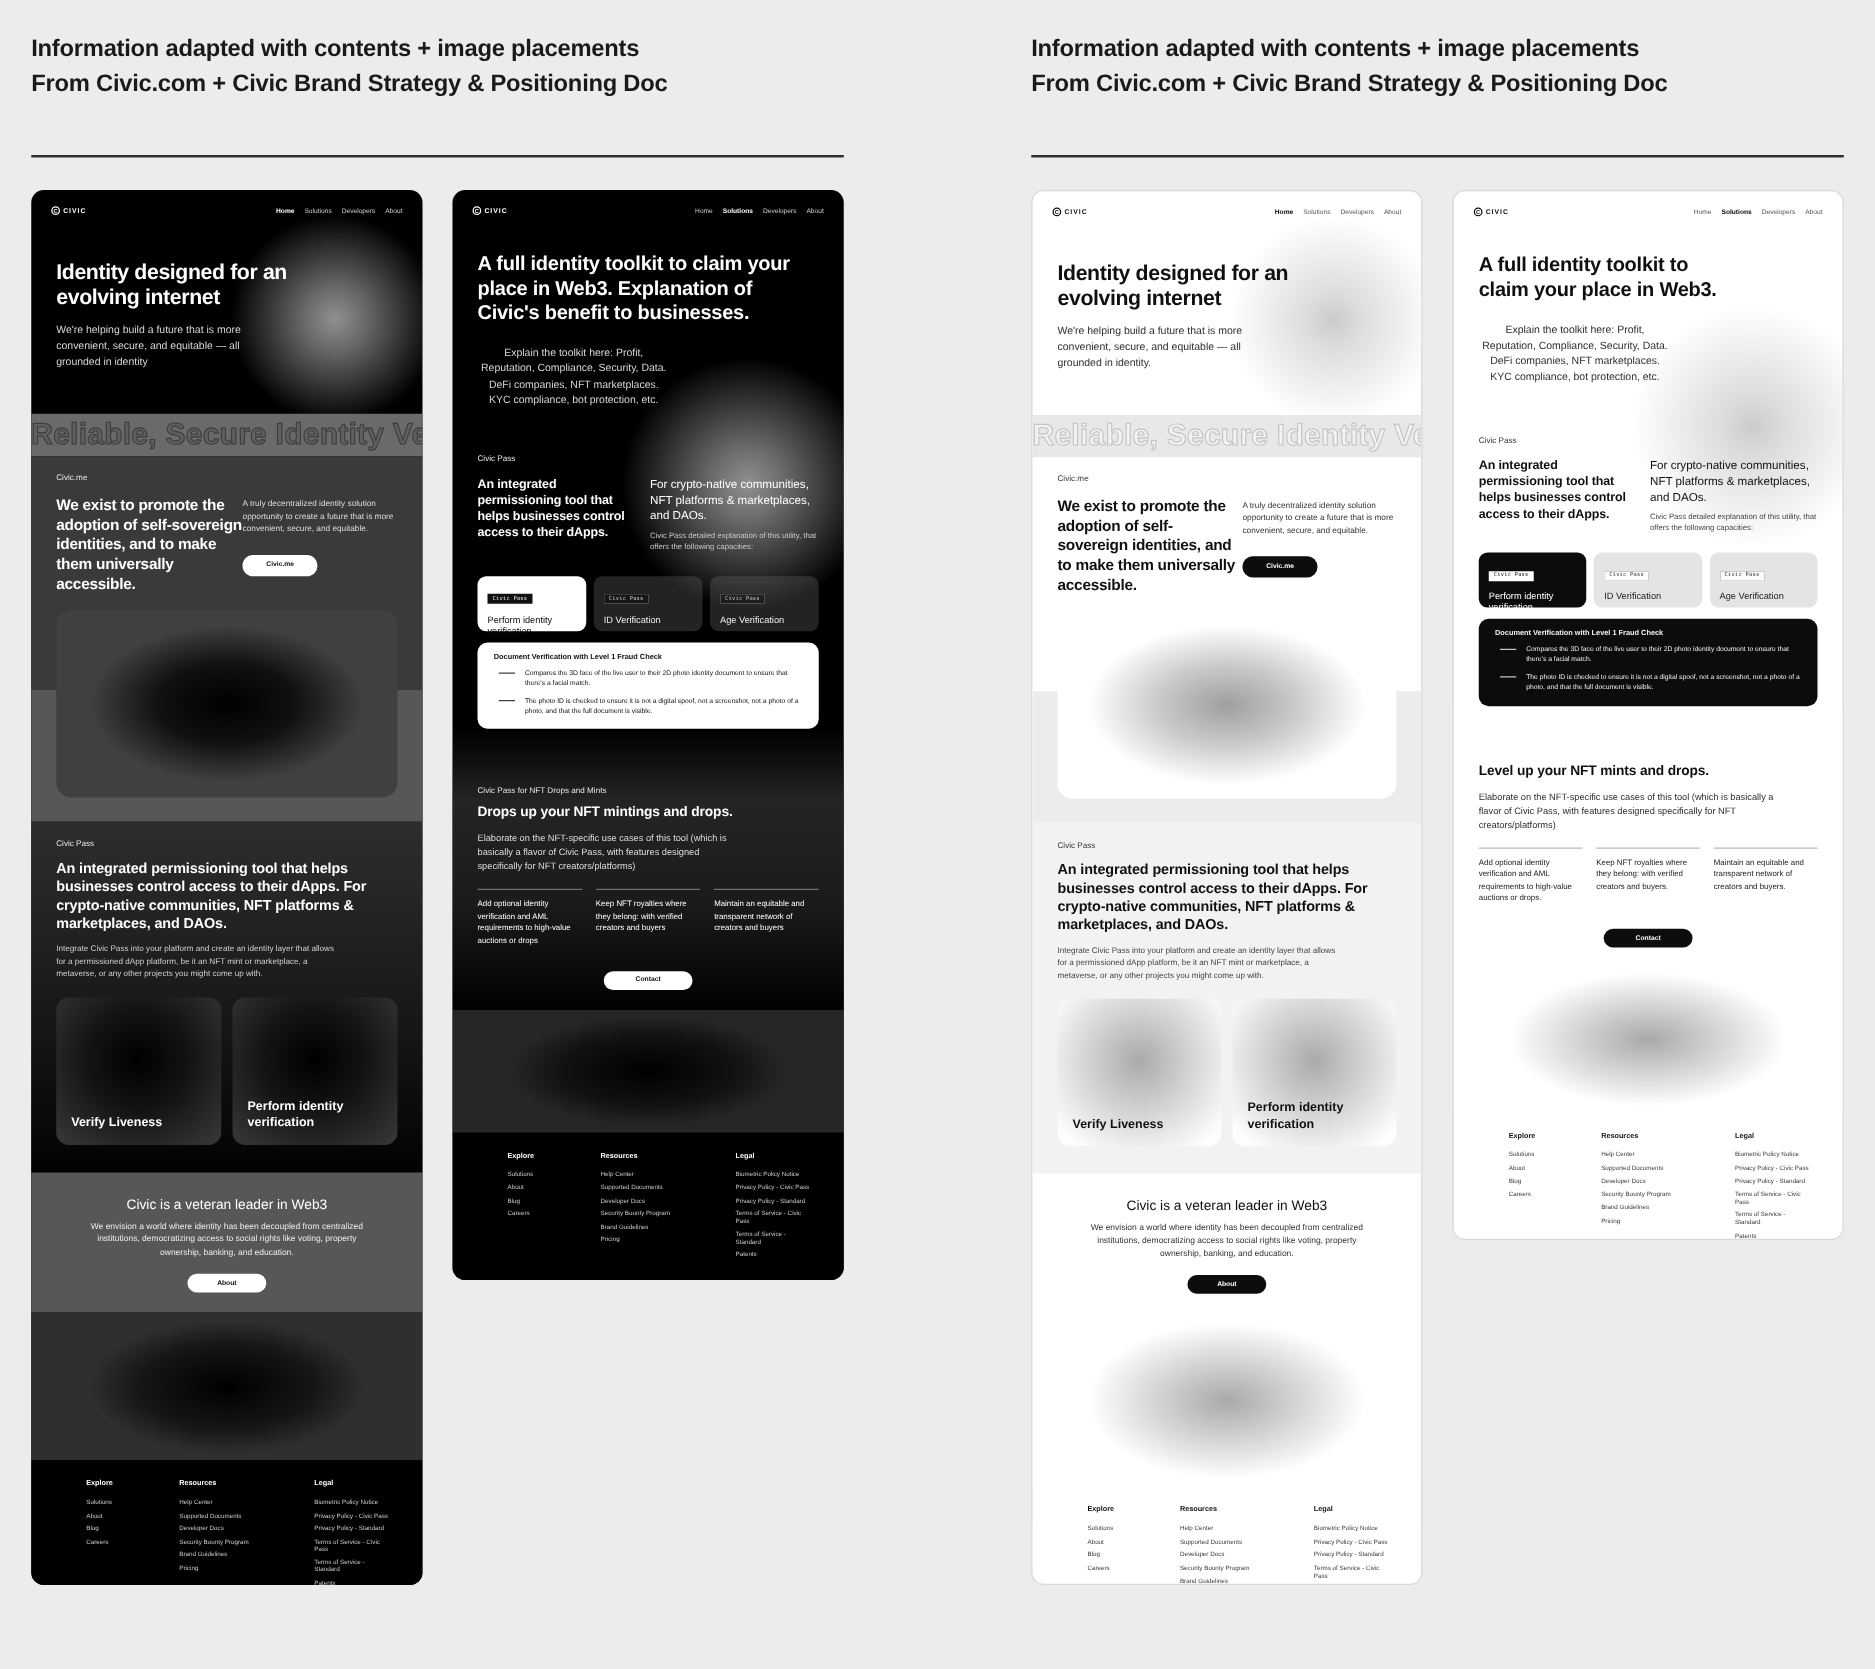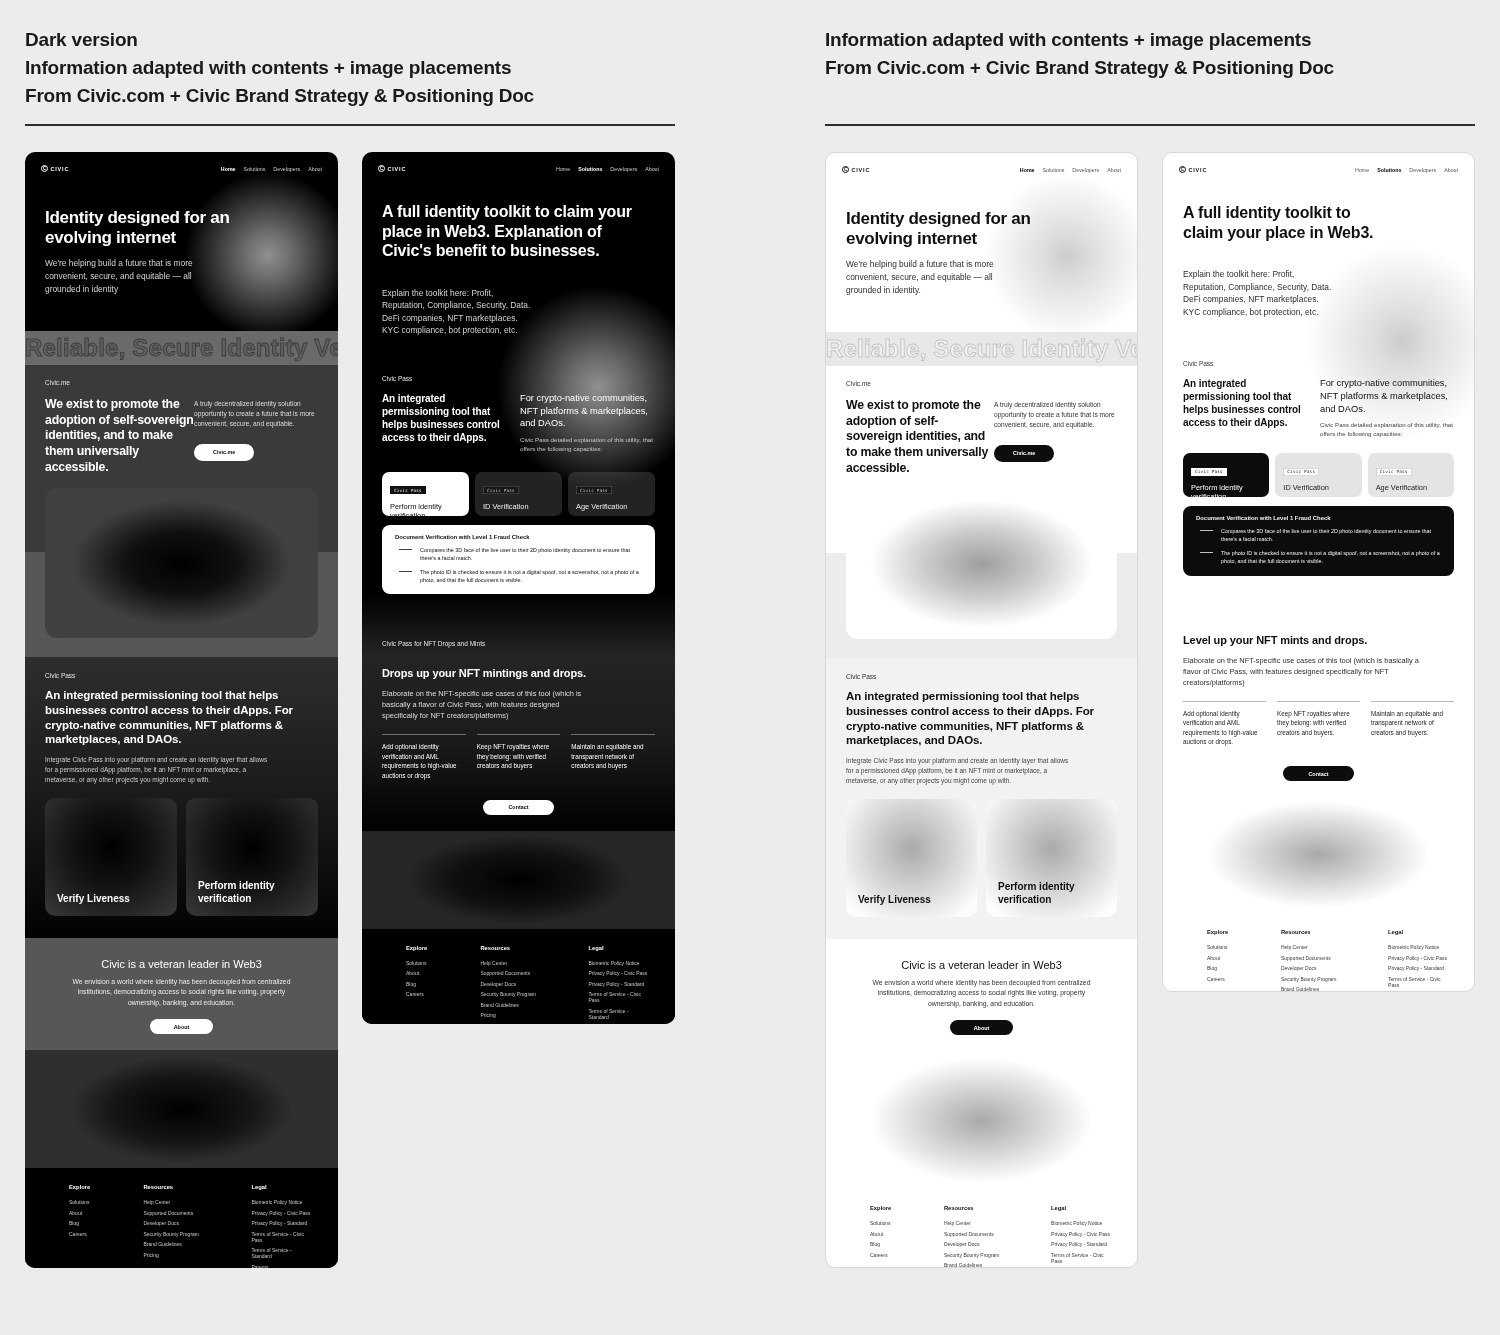--- a/index.html
+++ b/index.html
@@ -112,21 +112,21 @@
   .light .fcol-h { color:#111; } .light .fitem { color:#3a3a3a; }
   .copyright { font-size:4.4px; margin-top:11px; }
   .dark .copyright { color:#8f8f8f; }
 
   
   .hero-b { position:relative; padding:30px 20px 0; }
   .glow-b { width:230px; height:230px; right:-38px; top:100px; }
   #mock-light-b .glow-b { top:58px; width:220px; height:220px; }
   .h1-b { position:relative; z-index:1; font-size:16px; line-height:1.22; font-weight:700; letter-spacing:-0.2px; width:268px; }
   #mock-light-b .h1-b { width:202px; }
-  .p-b { position:relative; z-index:1; font-size:8.4px; line-height:1.5; margin-top:26px; width:154px; }
+  .p-b { position:relative; z-index:1; font-size:8.4px; line-height:1.5; margin-top:15px; width:154px;text-align:center; }
   .dark .p-b { color:#d6d6d6; } .light .p-b { color:#2e2e2e; }
   .lbl-sol { margin-top:38px; position:relative; z-index:1; }
   #mock-light-b .lbl-sol { margin-top:42px; }
 
   .sol-cols { display:flex; margin-top:10px; position:relative; z-index:1; }
   .sol-l { width:124px; font-size:10px; font-weight:700; line-height:1.3; letter-spacing:-0.1px; margin-right:14px; }
   .sol-r { flex:1; }
   .sol-rh { font-size:9.3px; line-height:1.35; }
   .sol-rs { font-size:6.2px; line-height:1.45; margin-top:6px; width:134px; }
   .dark .sol-rs { color:#c9c9c9; } .light .sol-rs { color:#444; }
@@ -153,40 +153,39 @@
   #mock-light-b .docpanel { background:#0c0c0c; color:#f2f2f2; }
   .doc-h { font-size:5.9px; font-weight:700; }
   .doc-item { display:flex; margin-top:6px; }
   .doc-dash { width:13px; border-top:0.7px solid currentColor; margin:3px 8px 0 4px; flex:none; opacity:0.8; }
   .doc-t { flex:1; font-size:5.4px; line-height:1.5; }
 
   
   .nft-d { margin-top:0; padding-top:46px; padding-bottom:16px;
            background:linear-gradient(180deg, rgba(0,0,0,0) 0%, #242424 26%, #1b1b1b 62%, #000 100%); }
   .nft-l { padding-top:38px; padding-bottom:14px; background:#fff; }
-  .nft-h { font-size:11px; font-weight:700; margin-top:20px; letter-spacing:-0.1px; }
+  .nft-h { font-size:11px; font-weight:700; margin-top:8px; letter-spacing:-0.1px; }
   .nft-p { font-size:7.4px; line-height:1.5; margin-top:9px; width:208px; }
   #mock-light-b .nft-p { width:246px; }
   .dark .nft-p { color:#dedede; } .light .nft-p { color:#2e2e2e; }
   .nftcols { display:flex; gap:11px; margin-top:13px; }
   .nft-col { flex:1; border-top:0.7px solid #6e6e6e; padding-top:7px; font-size:6.3px; line-height:1.5; }
   #mock-light-b .nft-col { border-top-color:#b9b9b9; color:#222; }
   .contact-row { text-align:center; margin-top:15px; }
   .contact-row .pill { margin-top:0; padding:4.5px 25px; }
 
   #mock-dark-b .blobzone { height:98px; background:#262626; }
   #mock-light-b .blobzone { height:118px; background:#fff; }
 </style>
 </head>
 <body>
 
 <div class="canvas">
 
   <div class="panel-head" style="left:25px;">
-    <div>Dark version</div>
     <div>Information adapted with contents + image placements</div>
     <div>From Civic.com + Civic Brand Strategy &amp; Positioning Doc</div>
   </div>
   <div class="hrule" style="left:25px; width:650px;"></div>
 
   <div class="panel-head" style="left:825px;">
     <div>Information adapted with contents + image placements</div>
     <div>From Civic.com + Civic Brand Strategy &amp; Positioning Doc</div>
   </div>
   <div class="hrule" style="left:825px; width:650px;"></div>

